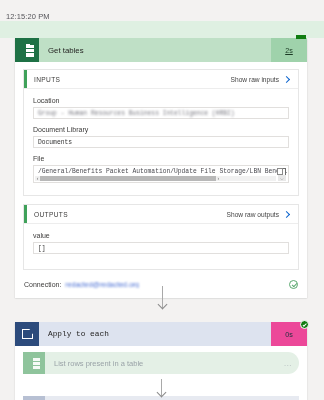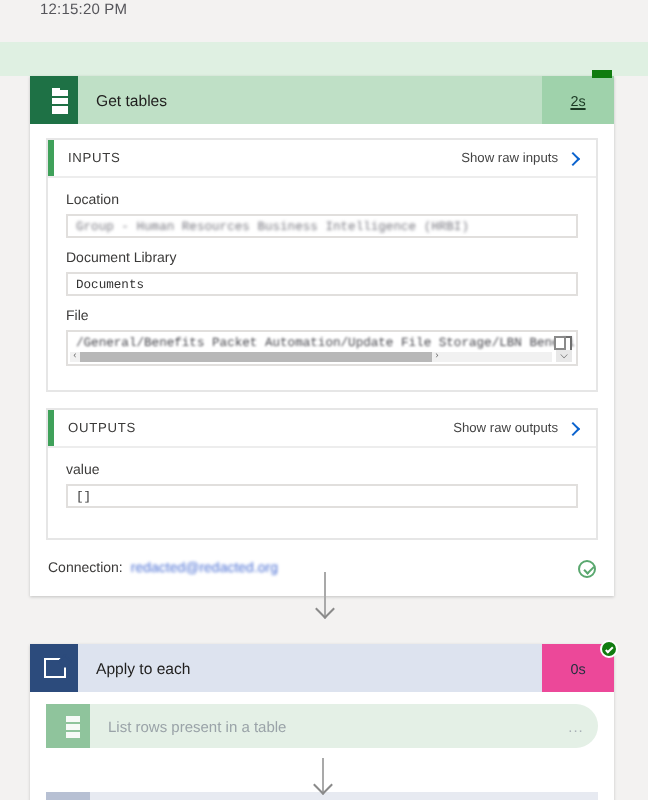--- a/index.html
+++ b/index.html
@@ -15,22 +15,22 @@
     font-size: 7.5px;
     color: #323130;
     position: relative;
   }
 
   
   .timestamp-strip {
     height: 21px;
     background: #f3f2f1;
     display: flex;
-    align-items: flex-start;
-    padding-left: 20px;
+    align-items: flex-end;
+    padding-left: 6px;
     box-sizing: border-box;
   }
   .timestamp-text {
     font-size: 7.5px;
     color: #55555a;
     letter-spacing: 0.1px;
   }
 
   
   .selection-band {
@@ -420,20 +420,21 @@
     border-top: 1.3px solid #2c4b7c;
     border-left: 1.3px solid #2c4b7c;
     background: #2c4b7c;
     transform: rotate(45deg);
   }
   .apply-title {
     margin-left: 9px;
     font-size: 7.8px;
     color: #201f1e;
     flex: 1 1 auto;
+    font-family: Liberation Mono, monospace;
   }
   .apply-duration {
     width: 36px;
     height: 24px;
     background: #ec4899;
     display: flex;
     align-items: center;
     justify-content: center;
     font-size: 7.2px;
     color: #24303f;

